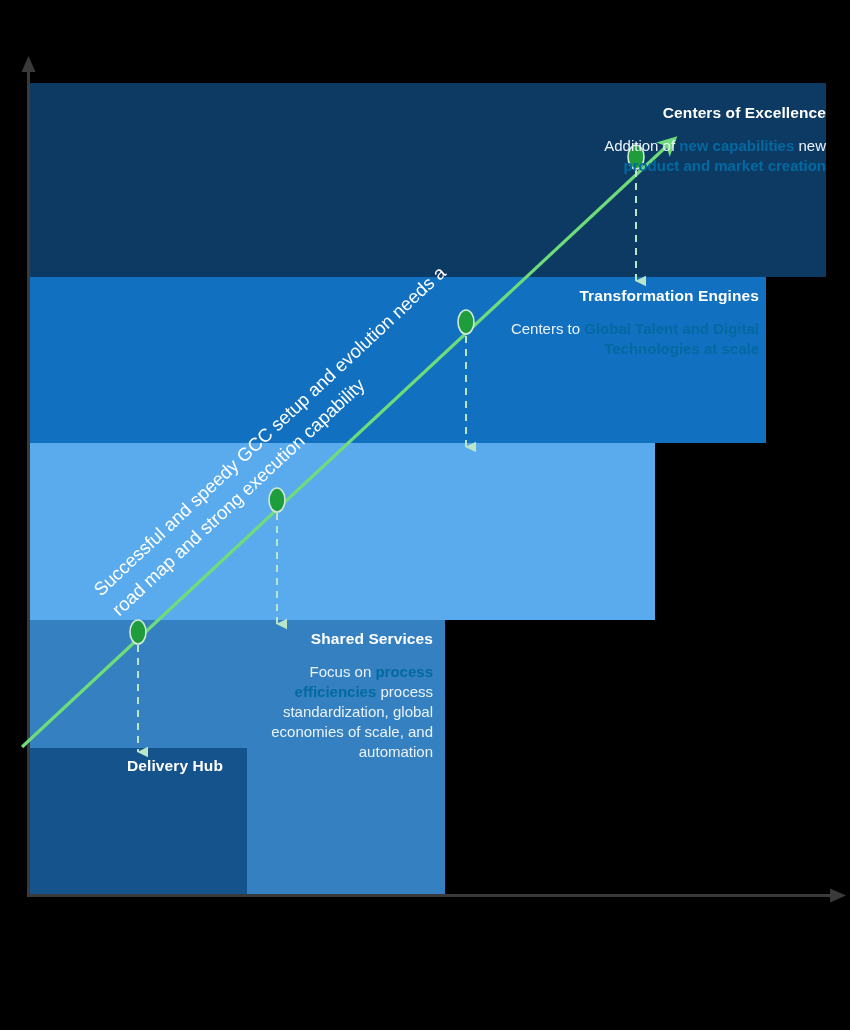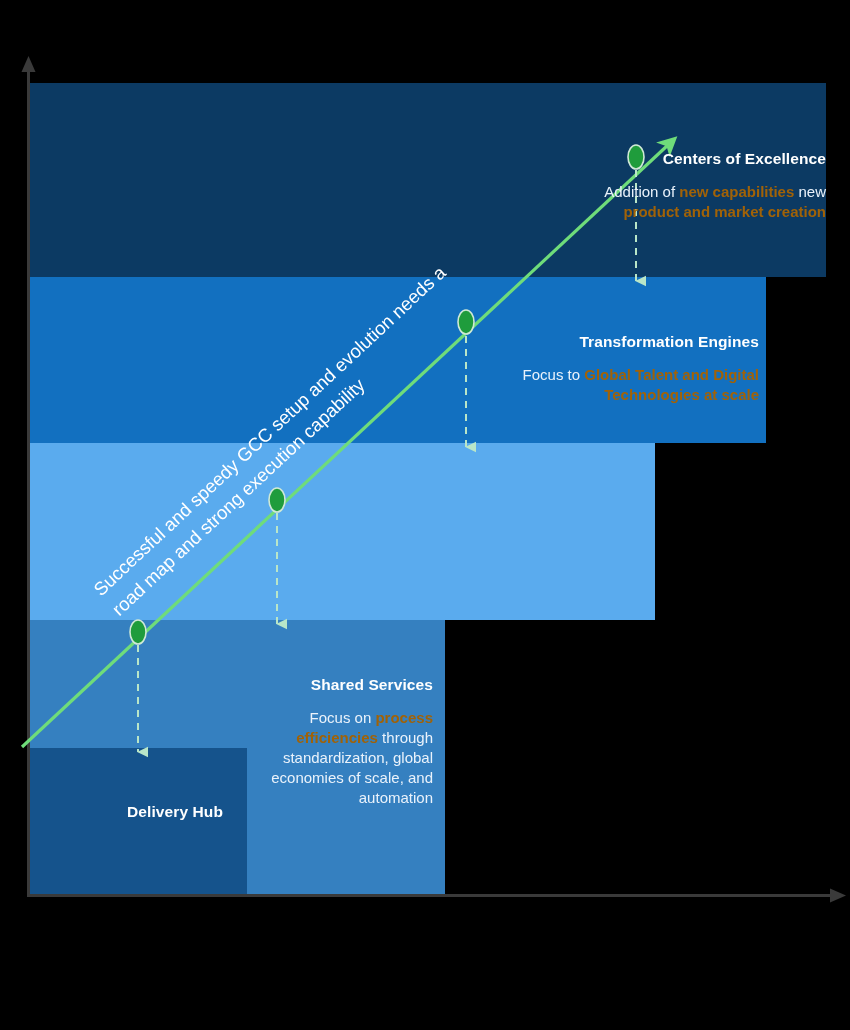--- a/index.html
+++ b/index.html
@@ -2,25 +2,25 @@
 <html><head>
 <meta charset="utf-8">
 <style>
   html,body{margin:0;padding:0;background:#000;}
   body{width:850px;height:1030px;overflow:hidden;
        font-family:"Liberation Sans","DejaVu Sans",sans-serif;}
   #stage{position:relative;width:850px;height:1030px;background:#000;}
 
   .band{position:absolute;}
 
-  .blk{position:absolute;color:#fff;text-align:right;margin-top:46px;}
+  .blk{position:absolute;color:#fff;text-align:right;}
   .blk .ttl{font-weight:bold;font-size:15.5px;letter-spacing:.1px;line-height:1.25;
             color:#ffffff;margin:0 0 14px 0;}
   .blk .bdy{font-size:15px;line-height:1.33;color:#eaf2fb;font-weight:400;}
-  .blk .bdy b{font-weight:bold;color:#a16207;}
+  .blk .bdy b{font-weight:bold;color:#0369a1;}
 
   .axis{position:absolute;background:#3a3a3a;}
 
   svg.overlay{position:absolute;left:0;top:0;width:850px;height:1030px;
               pointer-events:none;overflow:visible;}
 
   .diagtxt{position:absolute;color:#ffffff;font-size:18.5px;line-height:1.45;
            white-space:nowrap;font-weight:400;
            transform-origin:0 0;}
 </style>
@@ -79,28 +79,28 @@
     </div>
   </div>
 
   <div class="blk" style="left:556px;top:103px;width:270px;">
     <div class="ttl">Centers of Excellence</div>
     <div class="bdy"><span>Addition of </span><b>new capabilities</b><span> new </span><b>product and market creation</b></div>
   </div>
 
   <div class="blk" style="left:496px;top:286px;width:263px;">
     <div class="ttl">Transformation Engines</div>
-    <div class="bdy"><span>Focus to </span><b>Global Talent and Digital Technologies at scale</b></div>
+    <div class="bdy"><span>Centers to </span><b>Global Talent and Digital Technologies at scale</b></div>
   </div>
 
   <div class="blk" style="left:393px;top:452px;width:251px;">
   </div>
 
   <div class="blk" style="left:238px;top:629px;width:195px;">
     <div class="ttl">Shared Services</div>
-    <div class="bdy"><span>Focus on </span><b>process efficiencies</b><span> through standardization, global economies of scale, and automation</span></div>
+    <div class="bdy"><span>Focus on </span><b>process efficiencies</b><span> process standardization, global economies of scale, and automation</span></div>
   </div>
 
   <div class="blk" style="left:96px;top:756px;width:127px;">
     <div class="ttl">Delivery Hub</div>
   </div>
 
 </div>
 
 </body></html>

